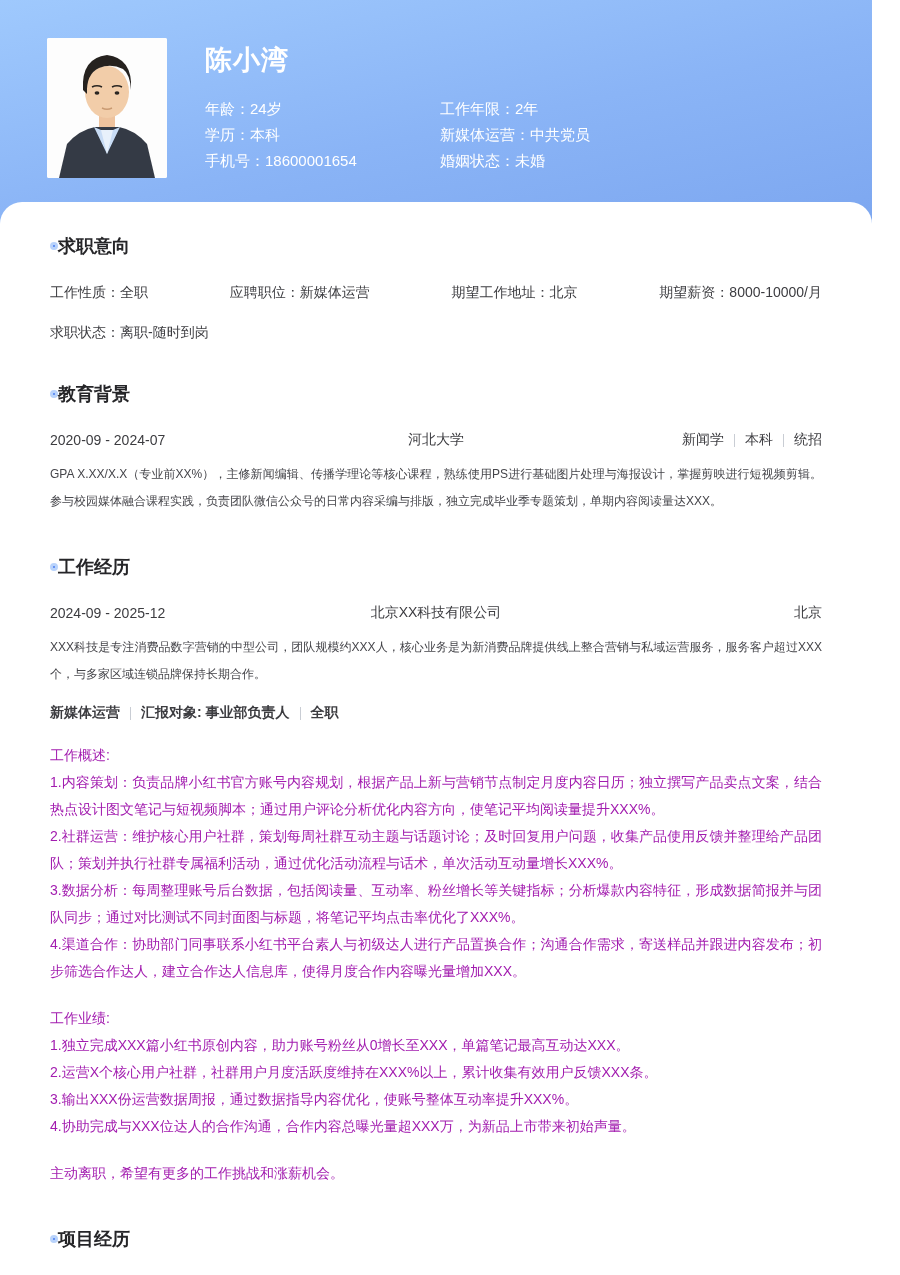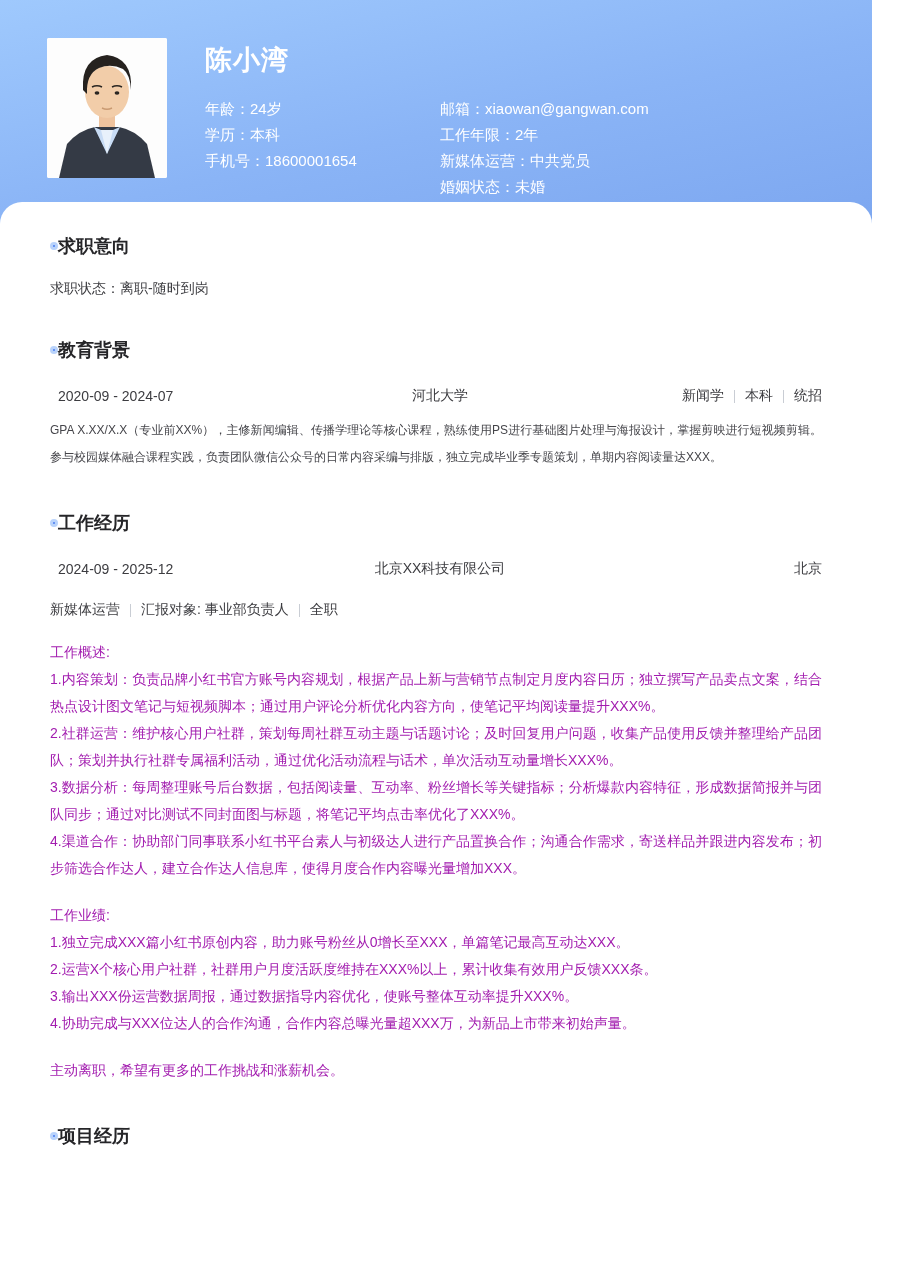--- a/index.html
+++ b/index.html
@@ -47,34 +47,34 @@
   }
 
   .intent-row {
     display:flex; justify-content:space-between;
     margin-top:26px; font-size:14px; color:#3c3c40;
   }
   .intent-row.second { justify-content:flex-start; margin-top:22px; }
 
   .entry-row {
     display:flex; align-items:center; margin-top:25px;
-    font-size:14px; color:#3c3c40;margin-left:8px;
+    font-size:14px; color:#3c3c40;
   }
   .entry-row .l { flex:1; text-align:left; }
   .entry-row .c { flex:1.4; text-align:center; white-space:nowrap; }
   .entry-row .r { flex:1; text-align:right; display:flex; justify-content:flex-end; align-items:center; }
 
   .meta-group { display:inline-flex; align-items:center; }
   .sep { width:1px; height:13px; background:#c9cdd4; margin:0 10px; display:inline-block; }
 
   .para {
     margin-top:12px; font-size:12px; color:#45454a;
     line-height:27px; text-align:justify;
   }
-  .meta-row { display:flex; align-items:center; margin-top:23px; font-size:14px; color:#3c3c40; }
+  .meta-row { display:flex; align-items:center; margin-top:16px; font-size:14px; color:#3c3c40;font-weight:bold; }
   .line { font-size:14px; color:#a21caf; line-height:27px; text-align:justify; }
   .block-label { margin-top:20px; }
 </style>
 </head>
 <body>
 
 <div class="page">
 
   <header class="hero">
     <div class="hero-inner">
@@ -96,37 +96,42 @@
       </div>
       <div class="hero-info">
         <h1 class="hero-name">陈小湾</h1>
         <div class="hero-grid">
           <div class="hero-col left">
             <span>年龄：24岁</span>
             <span>学历：本科</span>
             <span>手机号：18600001654</span>
           </div>
           <div class="hero-col right">
-            <span>邮箱：xiaowan@gangwan.com</span>
             <span>工作年限：2年</span>
             <span>新媒体运营：中共党员</span>
             <span>婚姻状态：未婚</span>
           </div>
         </div>
       </div>
     </div>
   </header>
 
   <main class="card">
 
     <section>
       <h2 class="sec-title first">
         <span class="bullet"></span>
         <span>求职意向</span>
       </h2>
+      <div class="intent-row">
+        <span>工作性质：全职</span>
+        <span>应聘职位：新媒体运营</span>
+        <span>期望工作地址：北京</span>
+        <span>期望薪资：8000-10000/月</span>
+      </div>
       <div class="intent-row second">
         <span>求职状态：离职-随时到岗</span>
       </div>
     </section>
 
     <section>
       <h2 class="sec-title">
         <span class="bullet"></span>
         <span>教育背景</span>
       </h2>
@@ -149,20 +154,21 @@
     <section>
       <h2 class="sec-title">
         <span class="bullet"></span>
         <span>工作经历</span>
       </h2>
       <div class="entry-row">
         <span class="l">2024-09 - 2025-12</span>
         <span class="c">北京XX科技有限公司</span>
         <span class="r">北京</span>
       </div>
+      <p class="para">XXX科技是专注消费品数字营销的中型公司，团队规模约XXX人，核心业务是为新消费品牌提供线上整合营销与私域运营服务，服务客户超过XXX个，与多家区域连锁品牌保持长期合作。</p>
       <div class="meta-row">
         <span>新媒体运营</span>
         <i class="sep"></i>
         <span>汇报对象: 事业部负责人</span>
         <i class="sep"></i>
         <span>全职</span>
       </div>
 
       <p class="line block-label">工作概述:</p>
       <p class="line">1.内容策划：负责品牌小红书官方账号内容规划，根据产品上新与营销节点制定月度内容日历；独立撰写产品卖点文案，结合热点设计图文笔记与短视频脚本；通过用户评论分析优化内容方向，使笔记平均阅读量提升XXX%。</p>

